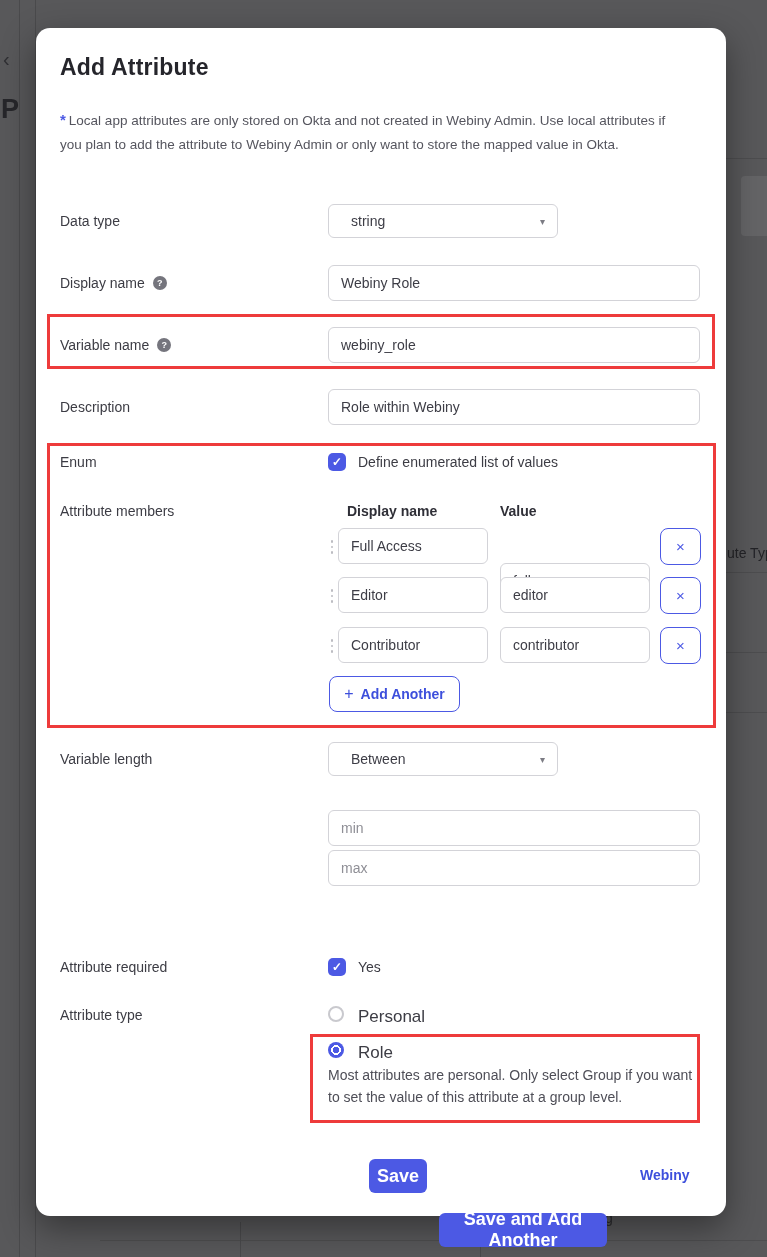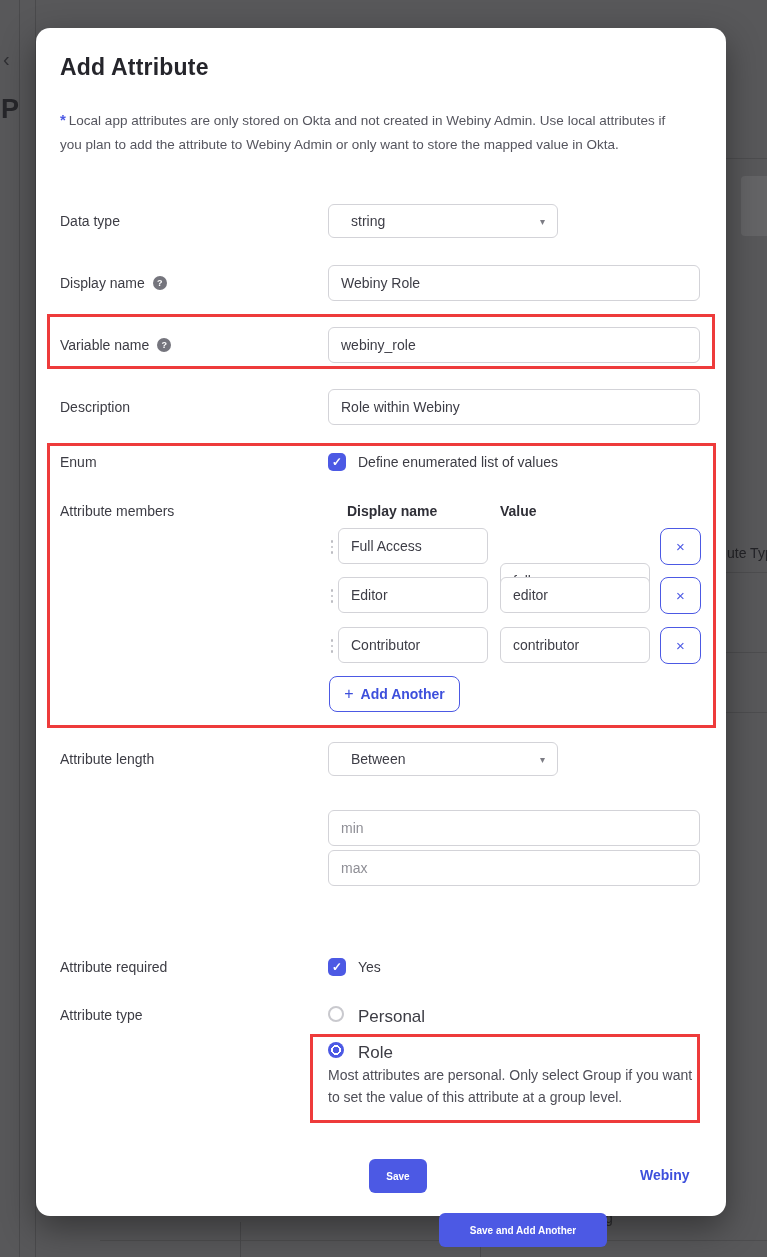--- a/index.html
+++ b/index.html
@@ -59,21 +59,21 @@
              display:flex; align-items:center; justify-content:center; gap:7px; font-family:"Liberation Sans",sans-serif; }
   .add-btn .plus { position:static; font-weight:normal; font-size:16px; margin-top:-1px; }
   .add-btn .albl { position:static; }
 
   .and-label { left:294px; top:834px; font-size:14px; color:#3c3c44; }
 
   .opt-label { font-size:17px; color:#3c3c44; white-space:nowrap; }
   .opt-desc { left:292px; top:1036px; width:378px; font-size:14px; line-height:22px; color:#4e4e57; }
 
   .btn-primary { height:34px; border:none; border-radius:6px; background:#4c59e4; color:#fff;
-                 font-size:10px; font-weight:bold; cursor:pointer; font-family:"Liberation Sans",sans-serif;
+                 font-size:18px; font-weight:bold; cursor:pointer; font-family:"Liberation Sans",sans-serif;
                  display:flex; align-items:center; justify-content:center; }
   .cancel-link { left:604px; top:1139px; font-size:14px; font-weight:bold; color:#3d4fdc; cursor:pointer; }
 
   .annot { border:3px solid #ee3b3b; pointer-events:none; z-index:5; }
 </style>
 </head>
 <body>
 
 <div>
   <div class="bg-vline" style="left:19px"></div>
@@ -160,21 +160,21 @@
   <input class="member-input" style="left: 464px; top: 599px;" value="contributor">
   <button class="x-btn" style="top:599px">
       <span style="position:static">×</span>
     </button>
 
   <button class="add-btn">
     <span class="plus">+</span>
     <span class="albl">Add Another</span>
   </button>
 
-  <div class="flabel" style="top:723px">Attribute length</div>
+  <div class="flabel" style="top:723px">Variable length</div>
   <div class="select" style="top:714px">
     <span class="val">Between</span>
     <span class="caret">▾</span>
   </div>
 
   <input class="tinput" style="top: 782px;" placeholder="min">
   <div class="and-label">and</div>
   <input class="tinput" style="top: 822px;" placeholder="max">
 
   <div class="flabel" style="top:931px">Attribute required</div>

